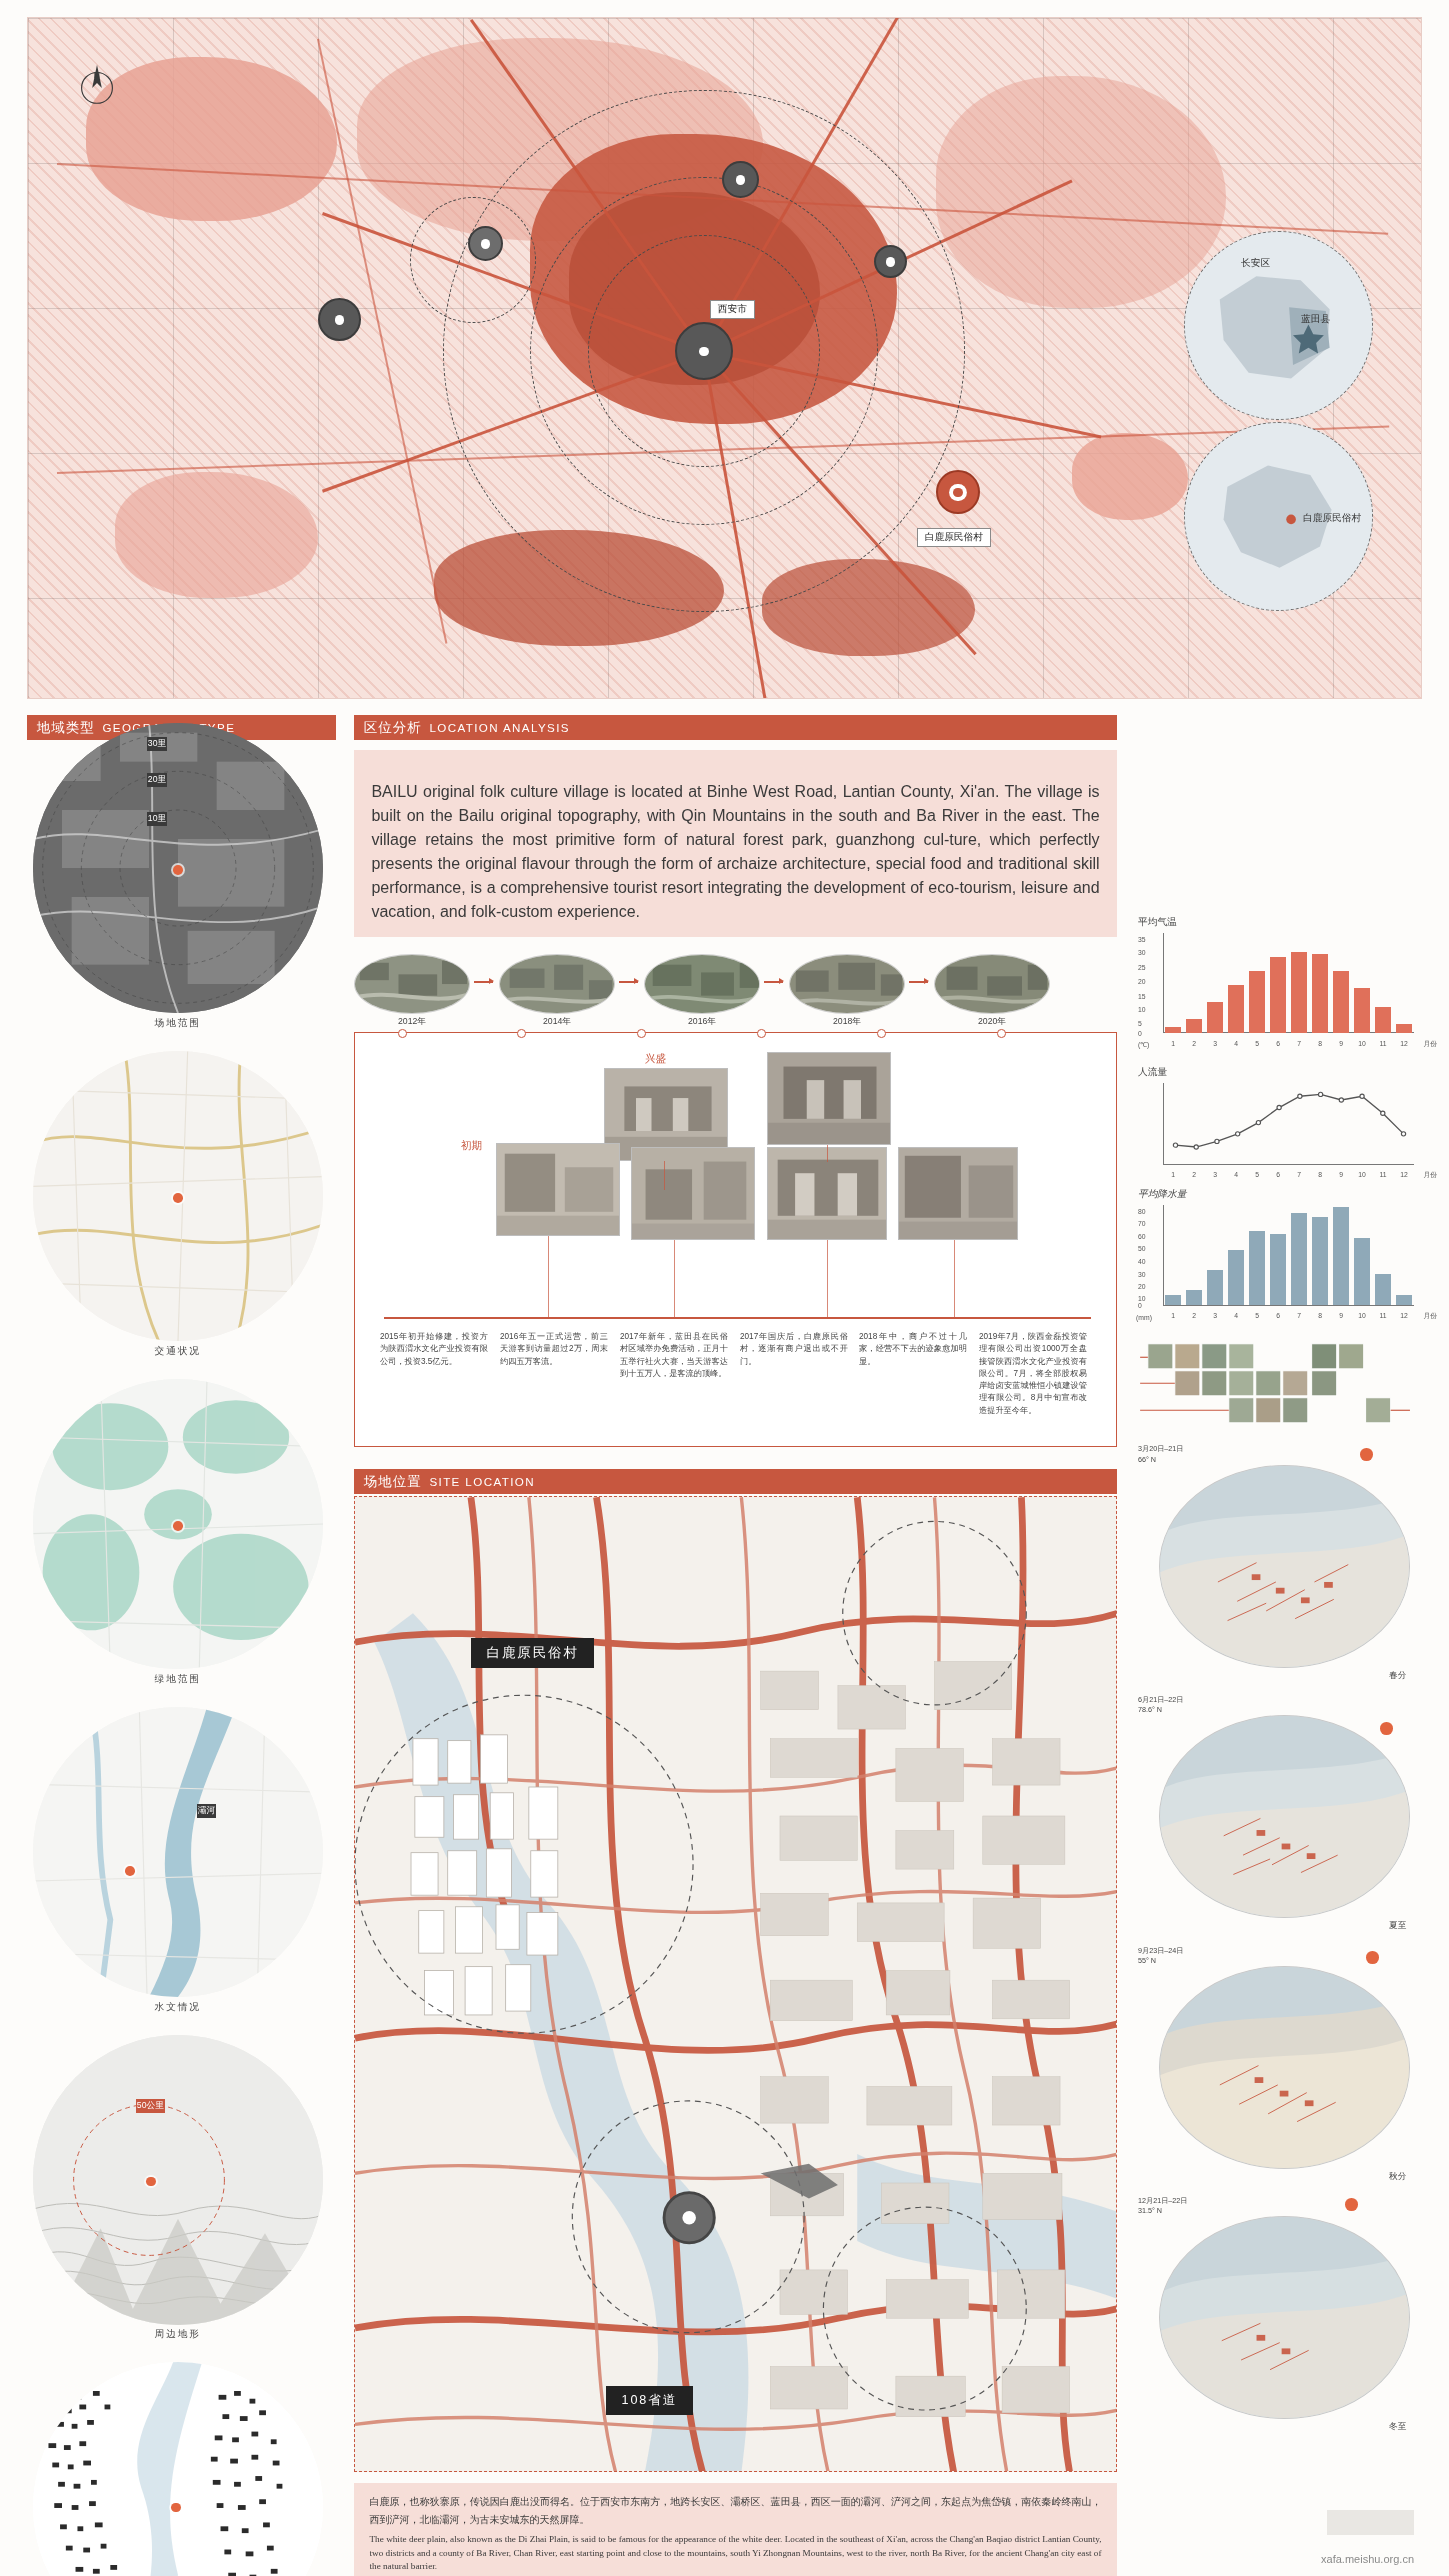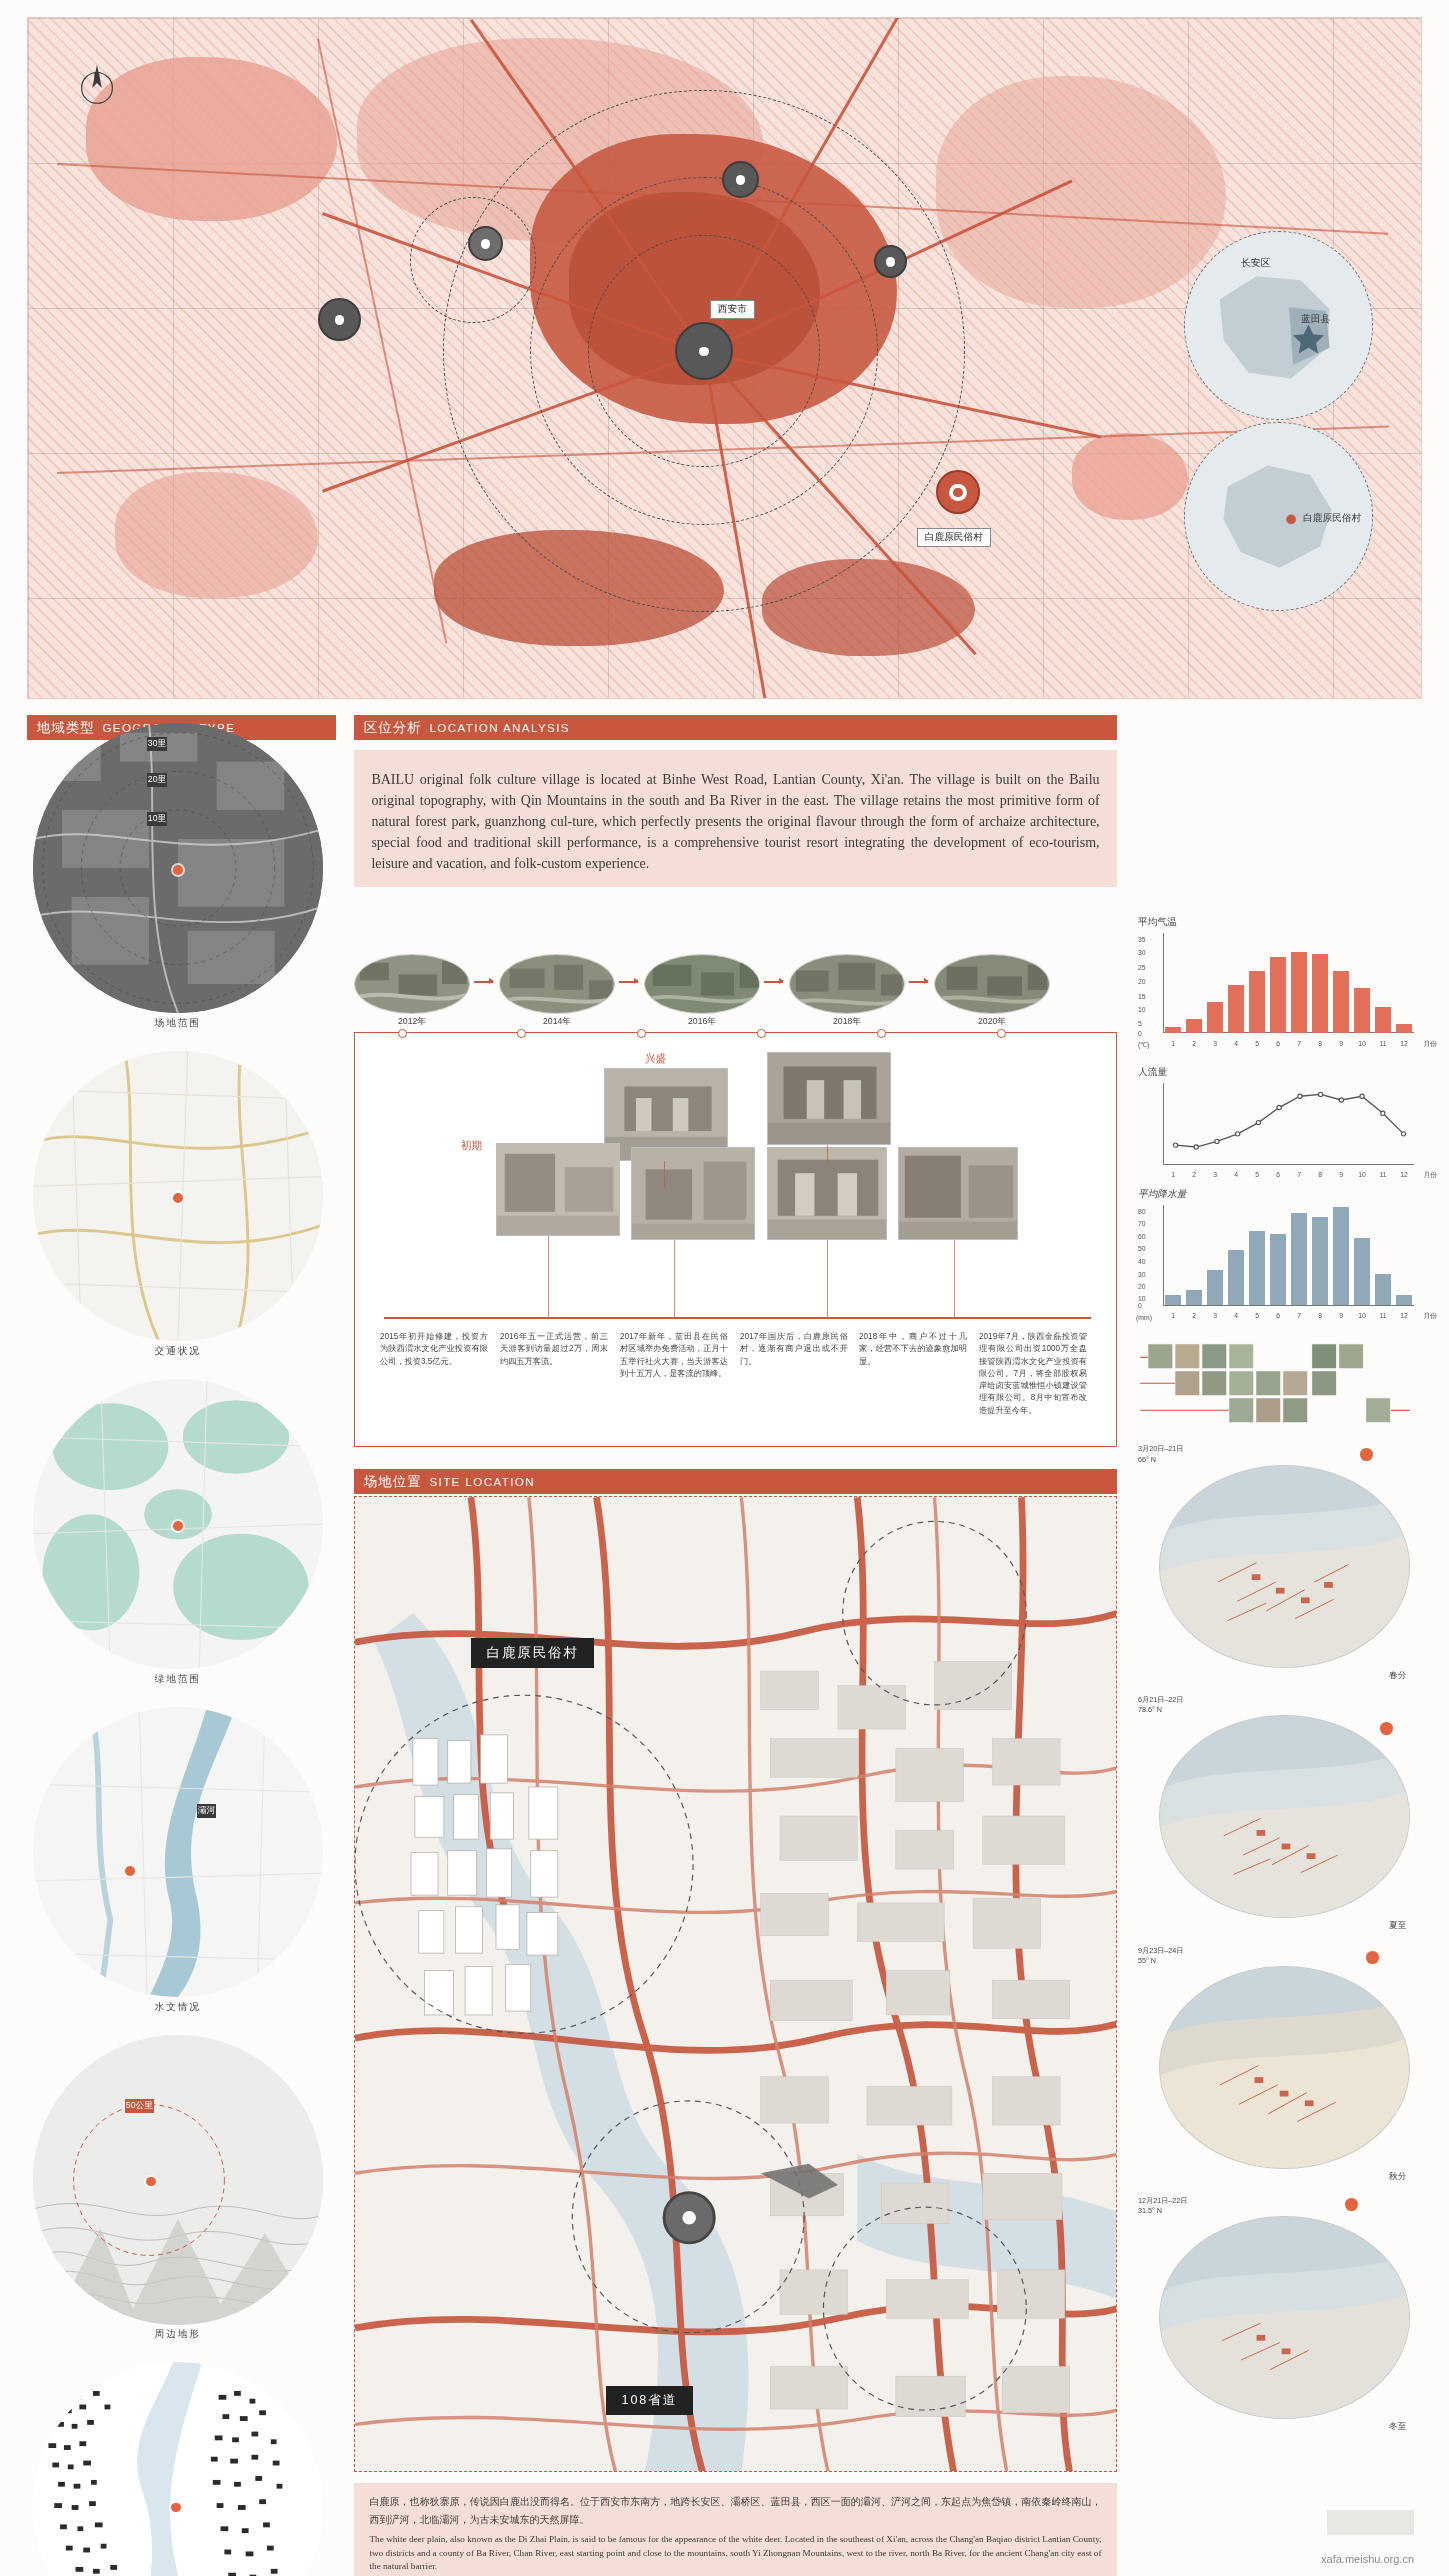--- a/index.html
+++ b/index.html
@@ -46,22 +46,22 @@
   .circ-item { position:relative; width:290px; margin:0 0 21px 5.8px; }
   .circ { width:290px; height:290px; border-radius:50%; overflow:hidden; position:relative; background:#efefef; }
   .circ-cap { text-align:center; font-size:9.7px; color:#444; margin-top:3.9px; letter-spacing:1.9px; }
   .dotmark { position:absolute; width:9.7px; height:9.7px; background:#e2653f; border-radius:50%;
              left:50%; top:50%; margin:-4.8px 0 0 -4.8px; box-shadow:0 0 0 1.9px rgba(255,255,255,.7); }
   .ringlbl { position:absolute; background:#3a3a3a; color:#fff; font-size:8.7px; padding:1px 1px; }
 
   
   .loc-box { position:absolute; left:354px; top:750px; width:763px; background:#f6ded8; padding:13.5px 17.4px; }
   .loc-cn { font-size:11px; line-height:1.85; color:#3a3a3a; text-align:justify; }
-  .loc-en { font-size:14px; line-height:1.5; color:#3a3a3a; text-align:justify; margin-top:5px;
-            font-family:Liberation Serif, serif; }
+  .loc-en { font-size:16px; line-height:1.5; color:#3a3a3a; text-align:justify; margin-top:16px;
+            font-family:Liberation Sans, sans-serif; }
 
   .timeline-photos { position:absolute; left:354px; top:954px; width:763px; height:77px; }
   .tp { position:absolute; width:116px; height:60px; border-radius:50%/50%; overflow:hidden; border:1px solid #cfcfcf; }
   .tp-year { position:absolute; top:62px; width:116px; text-align:center; font-size:8.7px; color:#444; }
   .arrow { position:absolute; top:27px; width:19.3px; height:1.9px; background:#c7573f; }
   .arrow:after { content:""; position:absolute; right:-1px; top:-2.9px; border-left:5.8px solid #c7573f;
                  border-top:3.9px solid transparent; border-bottom:3.9px solid transparent; }
 
   .hist-box { position:absolute; left:354px; top:1032px; width:763px; height:415px; border:1.9px solid #c7573f; background:#fff; }
   .hist-photo { position:absolute; border:1px solid #bdbdbd; background:#cfcac4; overflow:hidden; }
@@ -315,21 +315,21 @@
             <path d="M0 205 C60 185 90 225 150 208 C210 190 250 230 300 212"></path>
             <path d="M0 180 C70 160 100 200 160 182 C220 164 260 202 300 186"></path>
           </g>
           <g fill="#c9c9c4" opacity="0.7">
             <polygon points="20,300 70,200 110,300"></polygon>
               <polygon points="95,300 150,190 205,300"></polygon>
             <polygon points="180,300 240,205 295,300"></polygon>
           </g>
           <circle cx="120" cy="150" r="78" fill="none" stroke="#c7573f" stroke-width="1" stroke-dasharray="5 4"></circle>
         </svg>
-        <div class="ringlbl" style="left:92px;top:64px;background:#c7573f;">50公里</div>
+        <div class="ringlbl" style="left:103px;top:64px;background:#c7573f;">50公里</div>
         <div class="dotmark" style="left:118px;top:147px;"></div>
       </div>
       <div class="circ-cap">周边地形</div>
     </div>
 
     <div class="circ-item">
       <div class="circ" style="background:#ffffff;">
         <svg viewBox="0 0 300 300" width="290" height="290">
           <rect width="300" height="300" fill="#ffffff"></rect>
           <path d="M175 0 C150 80 130 140 150 220 L140 300 L105 300 C125 230 130 180 112 130 C96 80 130 40 145 0 Z" fill="#cfe0e8" opacity="0.8"></path>

